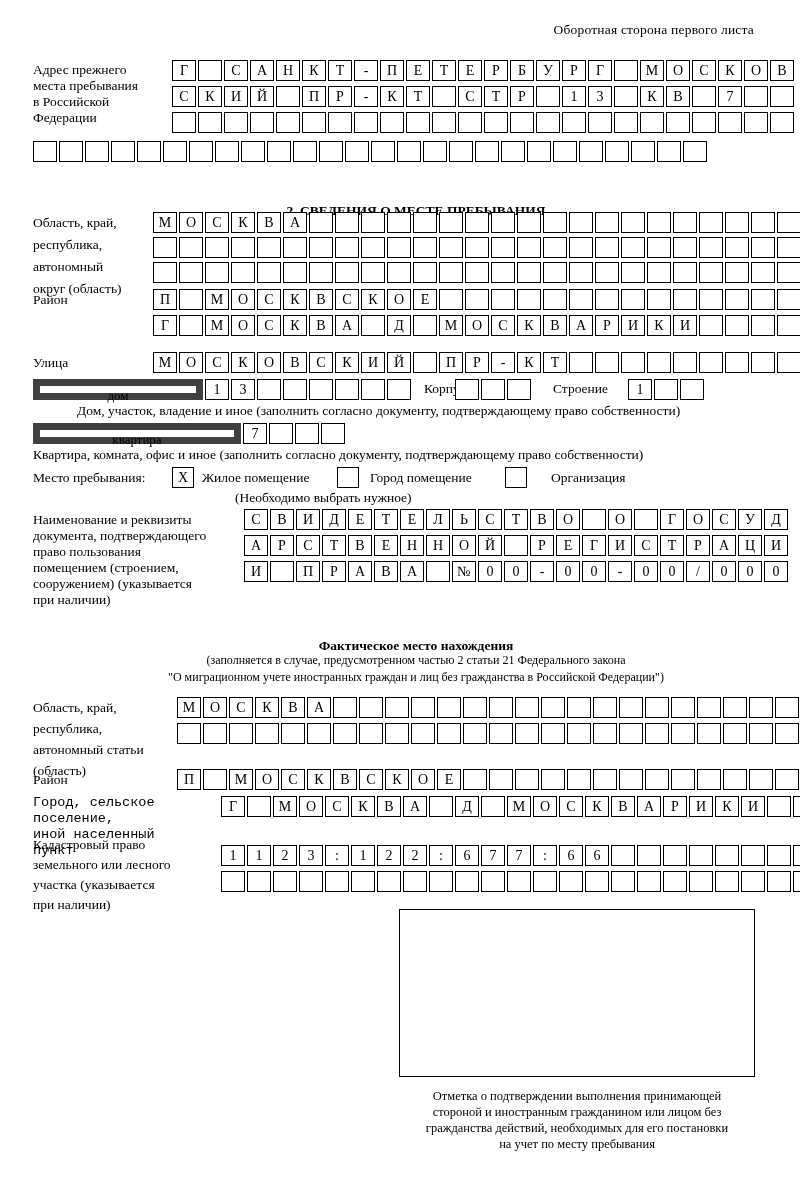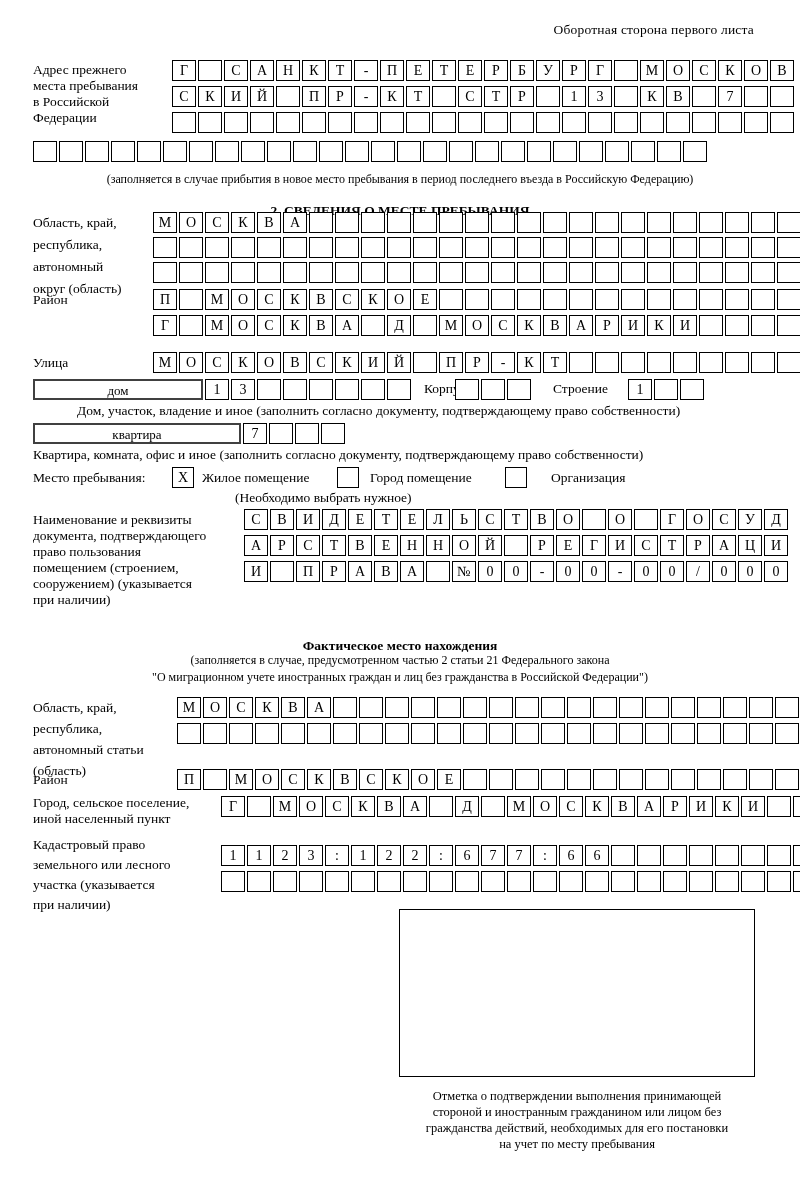--- a/index.html
+++ b/index.html
@@ -13,21 +13,21 @@
     font-family: "Liberation Serif", serif;
     color: #000000;
     position: relative;
     overflow: hidden;
   }
   .page {
     position: relative;
     width: 800px;
     height: 996px;
     box-sizing: border-box;
-    padding: 0;
+    padding: 16px;
   }
   .hdr-right {
     position: absolute;
     top: 22px;
     right: 46px;
     font-size: 13.5px;
     letter-spacing: 0.2px;
   }
   .lbl-sm {
     font-size: 12.5px;
@@ -48,21 +48,21 @@
     box-sizing: border-box;
     margin-right: 2px;
     text-align: center;
     font-size: 14px;
     line-height: 19px;
     font-family: "Liberation Serif", serif;
     background: #fff;
   }
   .bx:last-child { margin-right: 0; }
   .wide-line {
-    border: 2px solid #404040;
+    border: 7px solid #404040;
     box-sizing: border-box;
     height: 21px;
     text-align: center;
     font-size: 13px;
     line-height: 19px;
   }
   .labelblock {
     position: absolute;
     font-size: 13.5px;
     line-height: 16px;
@@ -218,21 +218,20 @@
       <div class="bx"></div>
       <div class="bx"></div>
       <div class="bx"></div>
       <div class="bx"></div>
       <div class="bx"></div>
       <div class="bx"></div>
       <div class="bx"></div>
       <div class="bx"></div>
     </div>
 
-  <div class="smallnote" style="top:172px; left:0;">(заполняется в случае прибытия в новое место пребывания в период последнего въезда в Российскую Федерацию)</div>
 
   <div class="secttitle" style="top:194px;">2. СВЕДЕНИЯ О МЕСТЕ ПРЕБЫВАНИЯ</div>
 
   <div class="labelblock" style="left:33px; top:212px; width:145px;">
     <div style="line-height:22px">Область, край,</div>
     <div style="line-height:22px">республика,</div>
     <div style="line-height:22px">автономный</div>
     <div style="line-height:22px">округ (область)</div>
   </div>
   <div class="row boxes" id="s2-reg1" style="left:153px; top:212px;">
@@ -608,21 +607,21 @@
       <div class="bx"></div>
       <div class="bx"></div>
       <div class="bx"></div>
       <div class="bx"></div>
       <div class="bx"></div>
       <div class="bx"></div>
       <div class="bx"></div>
       <div class="bx"></div>
     </div>
 
-  <div class="labelblock" style="left:33px; top:795px; width:165px;">
+  <div class="labelblock" style="left:33px; top:795px; width:165px;font-family:Liberation Mono, monospace;">
     <div>Город, сельское поселение,</div>
     <div>иной населенный пункт</div>
   </div>
   <div class="row boxes" id="al-city" style="left:221px; top:796px;">
       <div class="bx">Г</div>
       <div class="bx"></div>
       <div class="bx">М</div>
       <div class="bx">О</div>
       <div class="bx">С</div>
       <div class="bx">К</div>

